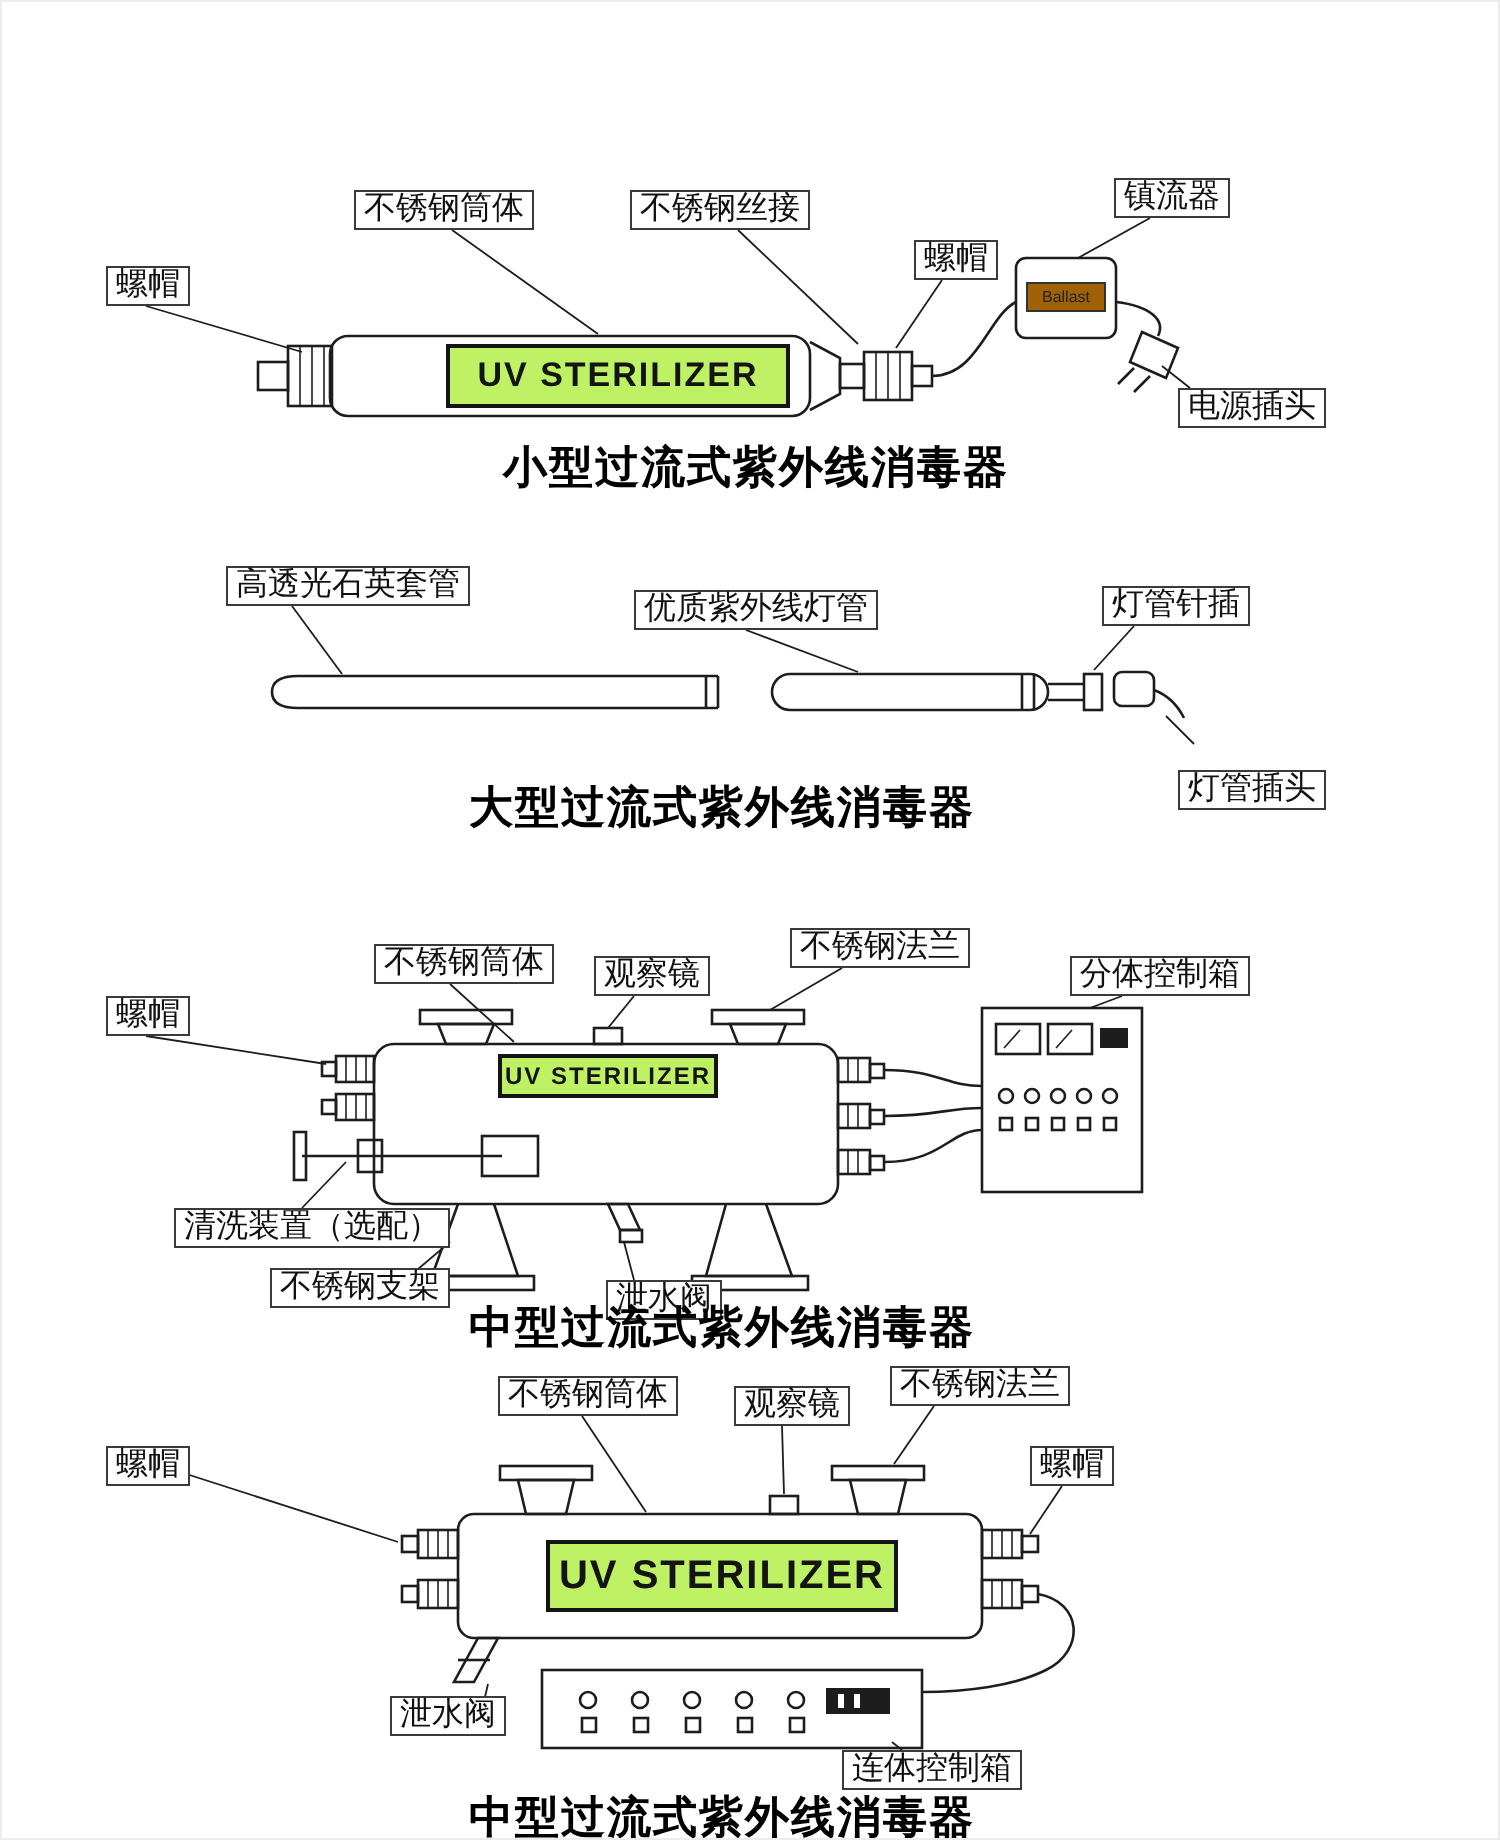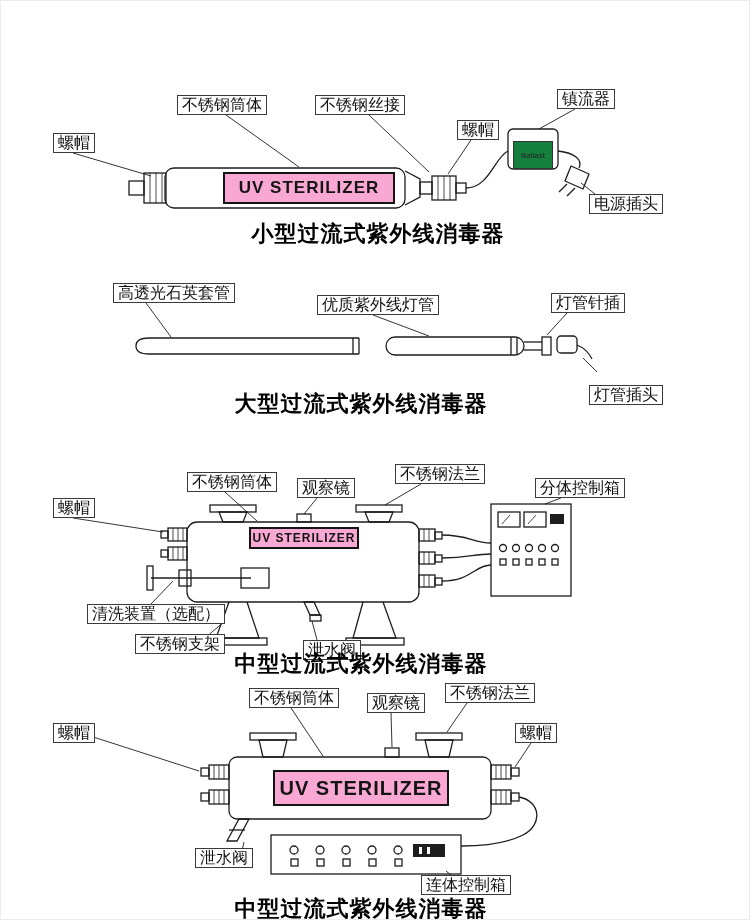--- a/index.html
+++ b/index.html
@@ -19,30 +19,30 @@
     position:absolute; border:1px solid #3a3a3a; background:#ffffff;
     padding:1px 4px; font-size:16px; line-height:16px; color:#111;
     white-space:nowrap;
   }
   .title {
     position:absolute; transform:translateX(-50%);
     font-weight:bold; font-size:22px; color:#000; white-space:nowrap;
     letter-spacing:1px;
   }
   .device-box {
-    position:absolute; border:2px solid #141414; background:#f9a8d4;
+    position:absolute; border:2px solid #141414; background:#bef264;
     display:flex; align-items:center; justify-content:center;
     font-weight:bold; color:#141414; letter-spacing:1px; white-space:nowrap;
   }
   .db-s1 { left:222px; top:171px; width:172px; height:32px; font-size:17px; }
   .db-s3 { left:248px; top:526px; width:110px; height:22px; font-size:12px; }
   .db-s4 { left:272px; top:769px; width:176px; height:36px; font-size:20px; }
   .ballast-text {
-    position:absolute; left:512px; top:140px; width:40px; height:28px;
-    border:1px solid #333; background:#15803d; font-size:8px; color:#222;
+    position:absolute; left:512px; top:140px; width:40px; height:15px;
+    border:1px solid #333; background:#a16207; font-size:8px; color:#222;
     display:flex; align-items:center; justify-content:center;
   }
 </style>
 </head>
 <body>
 
 <div class="page">
 
   <svg class="art" width="750" height="920" viewBox="0 0 750 920">
 

